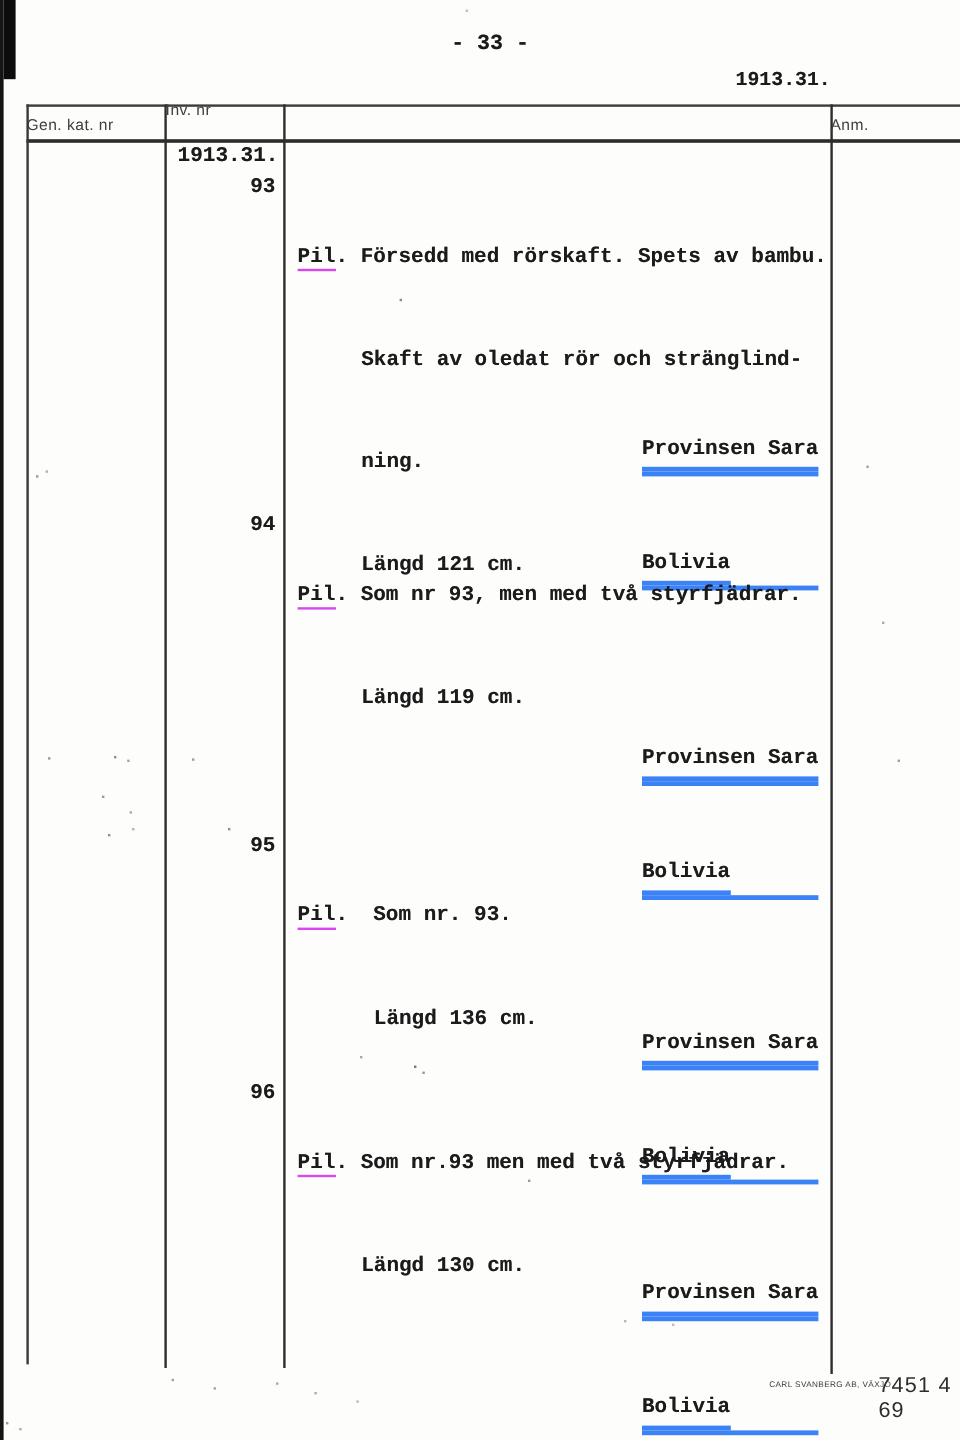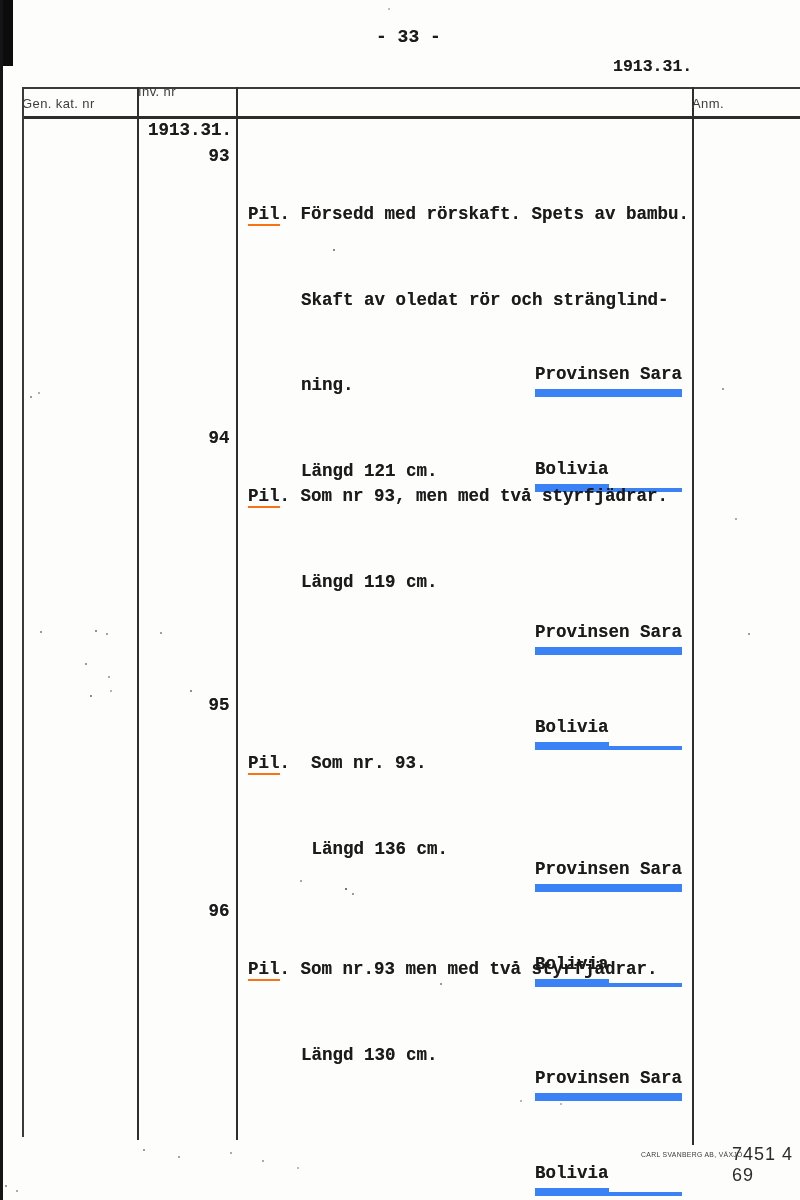--- a/index.html
+++ b/index.html
@@ -40,21 +40,21 @@
   
   .tw{font-weight:bold;font-size:17.5px;letter-spacing:0;white-space:pre;
       text-shadow:0 0 .5px rgba(20,20,20,.55);}
   .pageno{left:376px;top:27px;font-size:18px;}
   .dossier{left:613px;top:57px;font-size:16.5px;}
   .yearlab{left:148px;top:120px;}
   .invnum{left:140px;width:86px;text-align:center;padding-left:36px;}
   .desc{left:248px;line-height:28.5px;}
   .desc .line{display:block;}
   .desc .cont{margin-left:53px;}
-  .kw{border-bottom:2px solid #f97316;font-family:Liberation Mono, monospace;}
+  .kw{border-bottom:2px solid #d946ef;font-family:Liberation Mono, monospace;}
   .prov{left:535px;line-height:29px;}
   .prov span{display:inline-block;border-bottom:4px solid #3b82f6;padding-bottom:0;}
   .prov .line{display:block;}
 
   .t-e1{top:146px;} .t-e2{top:428px;} .t-e3{top:695px;} .t-e4{top:901px;}
   .d-e1{top:143px;} .d-e2{top:425px;} .d-e3{top:692px;} .d-e4{top:898px;}
   .p-1{top:302px;} .p-2{top:560px;} .p-3{top:797px;} .p-4{top:1006px;}
 
   
   .imprint-name{left:641px;top:1151px;font-family:"Liberation Sans","DejaVu Sans",sans-serif;

